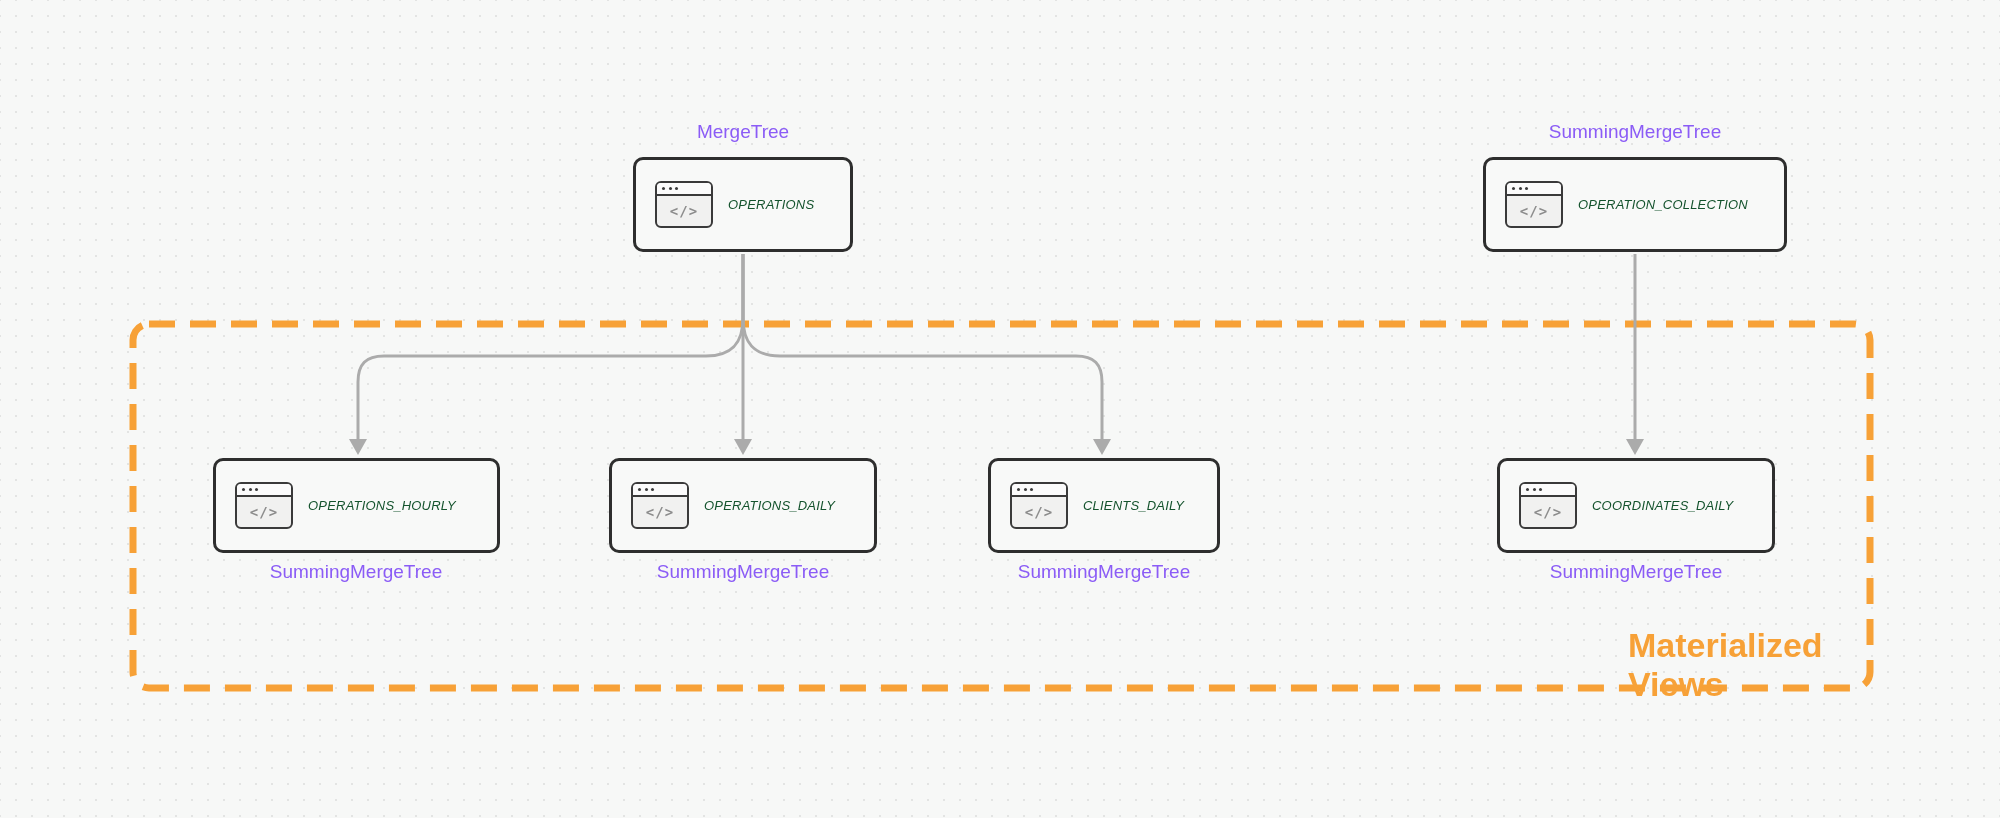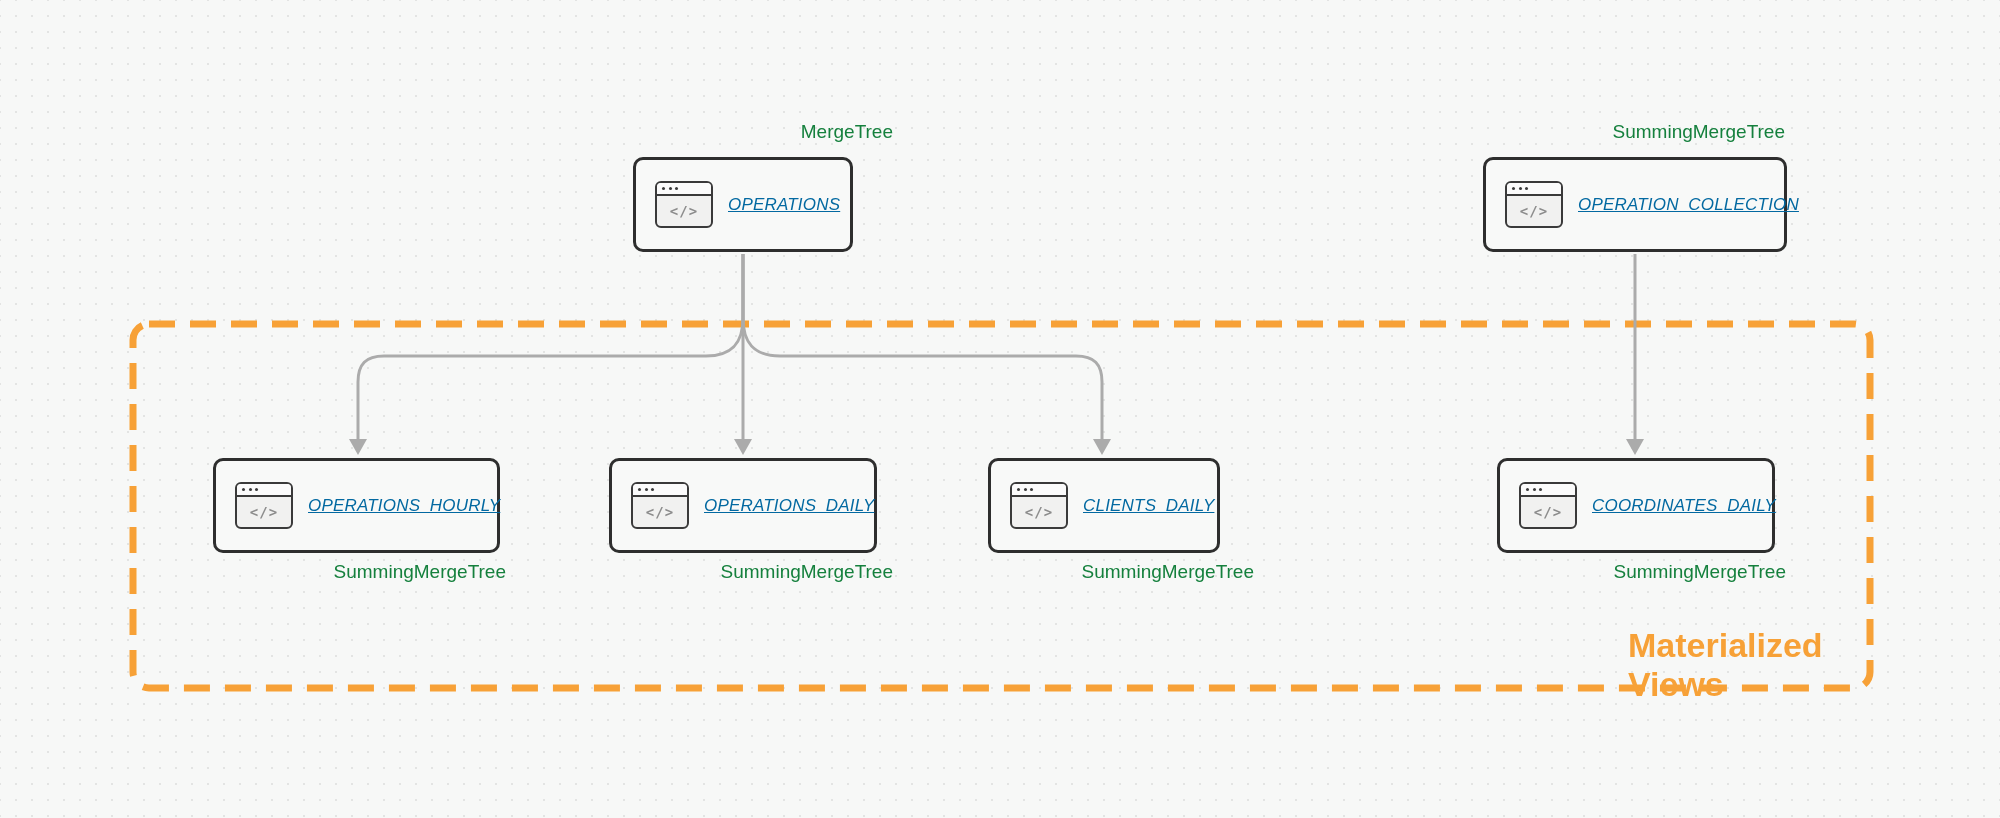--- a/index.html
+++ b/index.html
@@ -8,22 +8,22 @@
     background-color:#F7F8F7;
     background-image:radial-gradient(circle,#E3E4E3 1.4px,transparent 1.5px);
     background-size:16px 16px;
     background-position:8px 8px;
     font-family:"Liberation Sans","DejaVu Sans",sans-serif;
     position:relative;overflow:hidden;
   }
   .canvas{position:absolute;inset:0;}
   svg.wires{position:absolute;left:0;top:0;z-index:1;}
   .engine-label{
-    position:absolute;width:300px;text-align:right;
-    font-size:19px;line-height:24px;color:#15803d;z-index:3;
+    position:absolute;width:300px;text-align:center;
+    font-size:19px;line-height:24px;color:#8b5cf6;z-index:3;
   }
   .node{
     position:absolute;height:95px;box-sizing:border-box;
     background:#F8F9F8;border:3px solid #2E2E2E;border-radius:10px;
     display:flex;align-items:center;padding-left:19px;gap:15px;z-index:2;
   }
   .win-icon{
     width:58px;height:47px;box-sizing:border-box;flex:0 0 auto;
     border:2.5px solid #3A3A3A;border-radius:6px;background:#F1F1F0;
     overflow:hidden;display:flex;flex-direction:column;
@@ -33,22 +33,22 @@
     border-bottom:2px solid #3A3A3A;
     display:flex;align-items:center;gap:3.5px;padding-left:5px;
   }
   .win-dot{width:3px;height:3px;border-radius:50%;background:#3A3A3A;}
   .win-body{
     flex:1;display:flex;align-items:center;justify-content:center;
     font-family:"DejaVu Sans Mono",monospace;font-weight:bold;
     font-size:14px;color:#8C8C8C;letter-spacing:1px;
   }
   .table-label{
-    font-style:italic;font-size:17px;letter-spacing:0.2px;
-    color:#0369a1;white-space:nowrap;text-decoration:underline;
+    font-style:italic;font-size:13px;letter-spacing:0.2px;
+    color:#14532d;white-space:nowrap;
   }
   .group-label{
     position:absolute;left:1628px;top:626px;width:230px;
     font-size:34px;font-weight:600;color:#F7A137;z-index:3;
   }
 </style>
 </head>
 <body>
 
 <div class="canvas">

